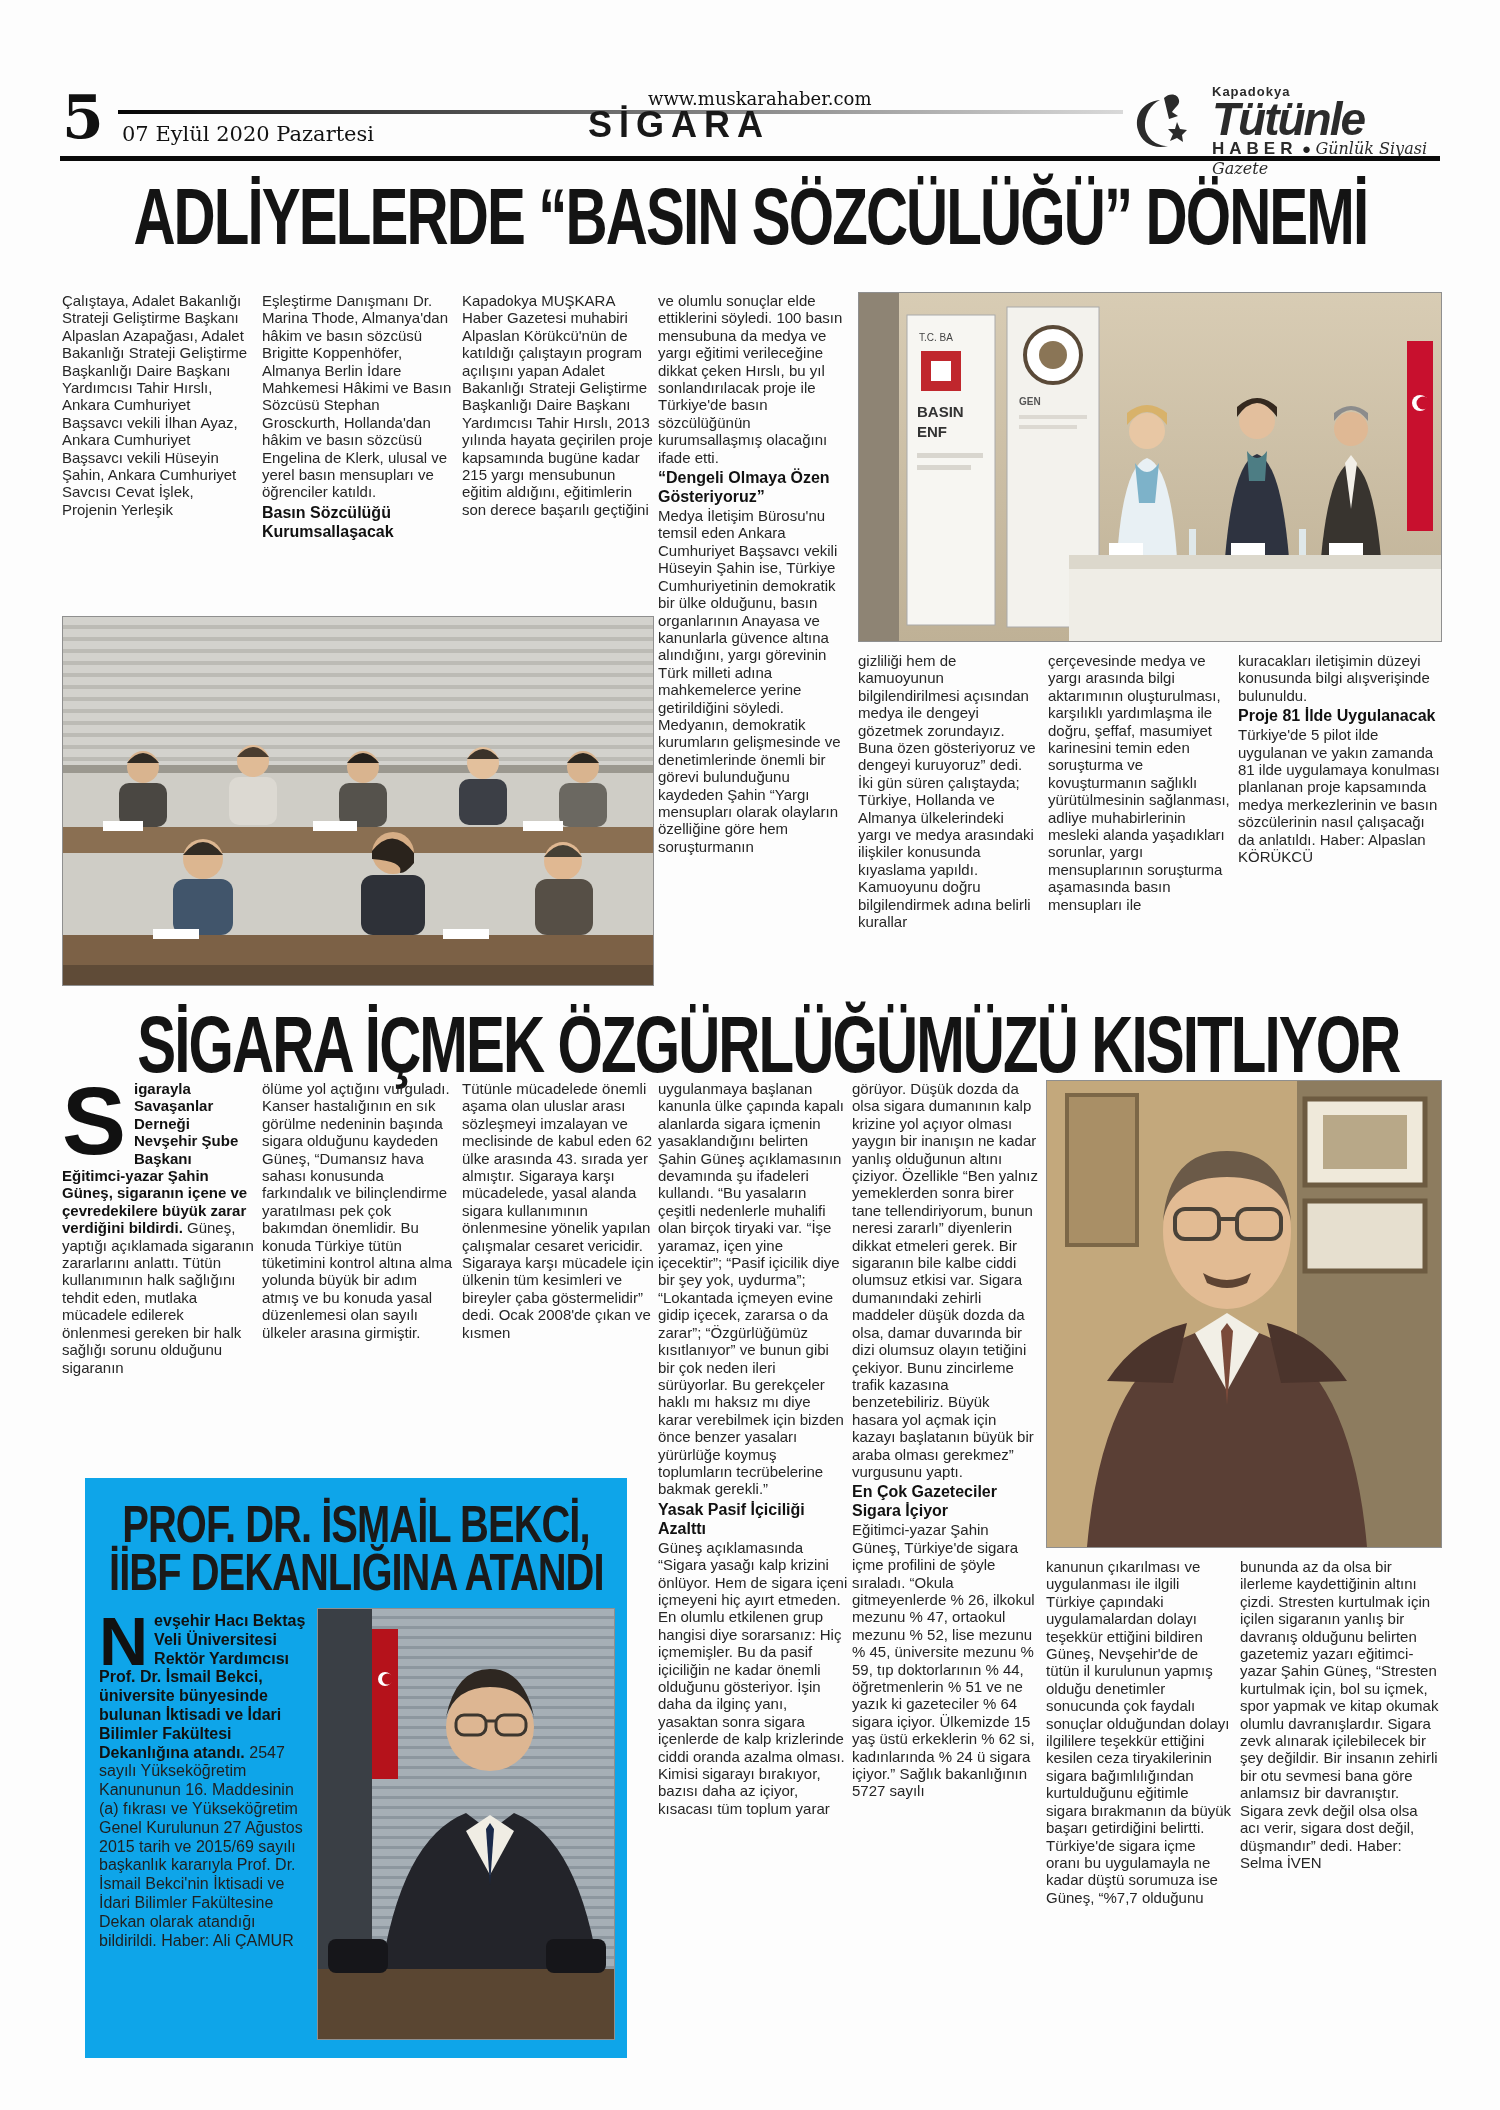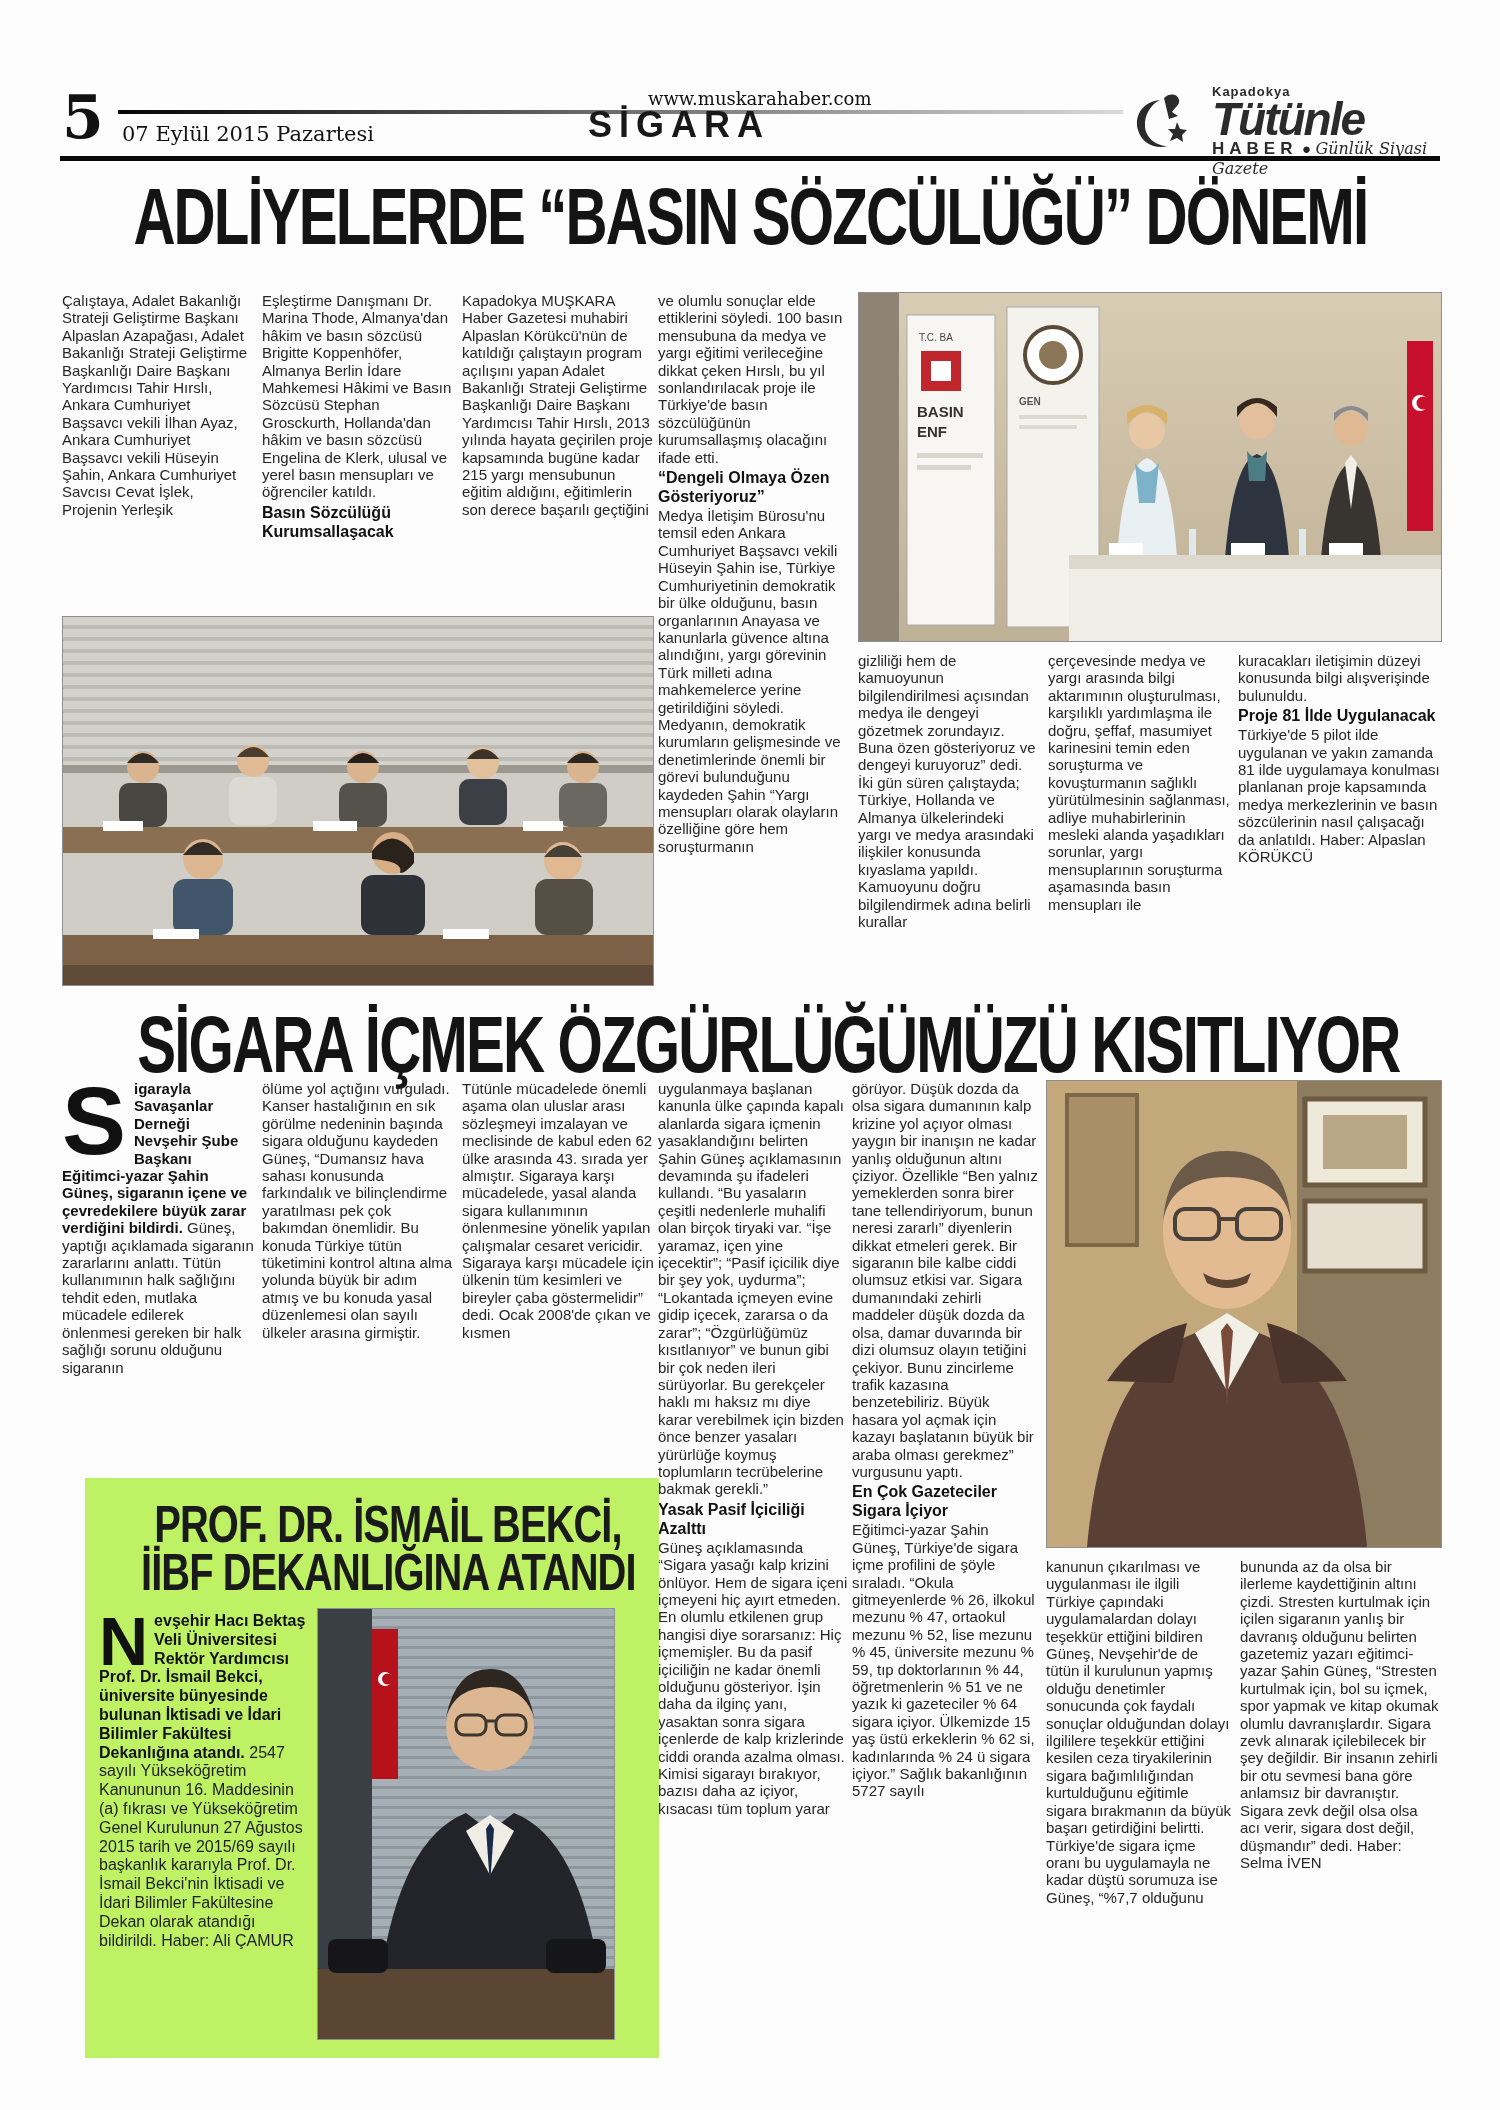--- a/index.html
+++ b/index.html
@@ -22,36 +22,36 @@
   .headline{left:60px;width:1380px;text-align:center;color:#141414;}
   .headline>span{display:inline-block;white-space:nowrap;font-weight:900;font-size:62px;
                  letter-spacing:-2px;transform:scale(.94,1.3);transform-origin:center top;}
   
   .col{font-size:15px;line-height:17.4px;overflow:hidden;text-align:left;color:#262626;}
   .seg-bold{font-weight:bold;color:#111;}
   .seg-block{display:block;font-size:16px;line-height:19px;margin:2px 0 1px 0;}
   .dropcap{float:left;font-weight:900;font-size:96px;line-height:74px;margin:4px 8px 0 0;color:#111;}
   .dropcap.small{font-size:68px;line-height:52px;margin:3px 6px 0 0;}
   
-  .a3-box{background:#bef264;padding-left:32px;}
+  .a3-box{background:#0ea5e9;}
   .a3-headline{text-align:center;color:#1a1a1a;}
   .a3-headline>span{display:inline-block;white-space:nowrap;font-weight:900;font-size:42px;
                     letter-spacing:-1px;transform:scale(.95,1.25);transform-origin:center top;line-height:48px;}
   .a3-col{font-size:16px;line-height:18.8px;overflow:hidden;color:#1f1f1f;}
   .photo{border:1px solid #8f8f8f;overflow:hidden;background:#cabfa8;}
   svg{display:block;}
 </style>
 </head>
 <body>
 
 <div id="page">
 
   <div class="abs page-num" style="left:62px;top:90px;">5</div>
   <div class="abs grad-rule" style="left:118px;top:110px;width:1005px;"></div>
-  <div class="abs date" style="left:122px;top:122px;">07 Eylül 2015 Pazartesi</div>
+  <div class="abs date" style="left:122px;top:122px;">07 Eylül 2020 Pazartesi</div>
   <div class="abs site-url" style="left:648px;top:88px;">www.muskarahaber.com</div>
   <div class="abs section-name" style="left:588px;top:104px;">SİGARA</div>
 
   <div class="abs logo-wrap" style="left:1130px;top:84px;width:320px;">
     <span class="abs" style="left:0;top:8px;">
       <svg width="78" height="62" viewBox="0 0 78 62">
         <path d="M30 8 C12 10 4 24 8 38 C11 50 24 58 38 54 C26 54 16 46 15 35 C14 23 21 12 30 8 Z" fill="#2b2b2b"></path>
         <path d="M34 6 c6 -6 14 -4 15 2 c1 5 -4 7 -7 12 l6 4 l-9 3 z" fill="#2b2b2b"></path>
         <path d="M47 30 l3 7 l7 1 l-5 5 l1 7 l-6 -4 l-7 3 l3 -7 l-5 -5 l7 0 z" fill="#2b2b2b"></path>
       </svg>

